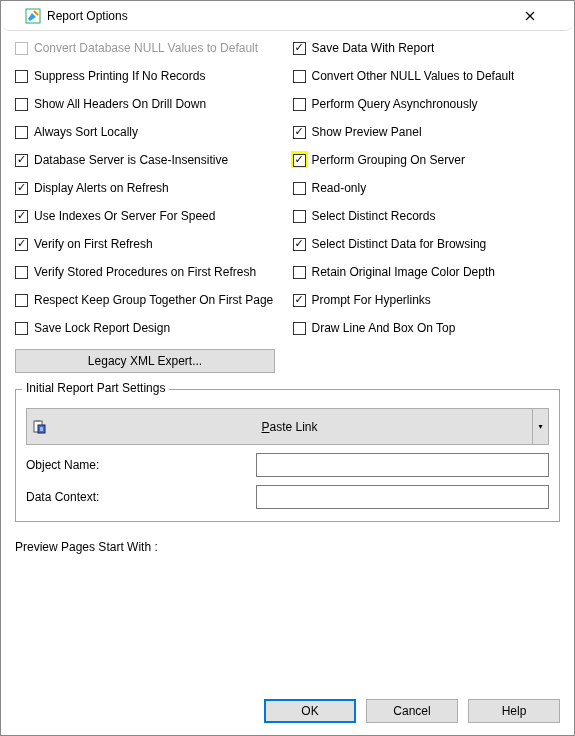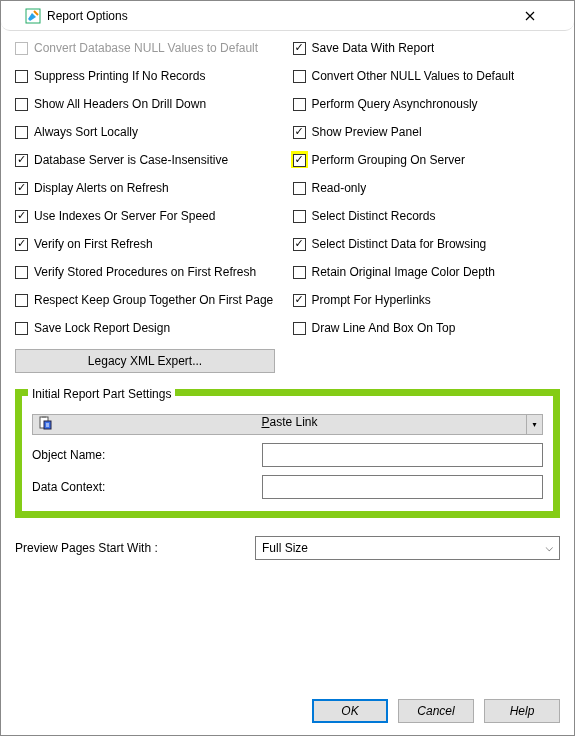--- a/index.html
+++ b/index.html
@@ -101,21 +101,21 @@
     height: 24px;
     border: 1px solid #adadad;
     background: #e1e1e1;
     display: flex;
     align-items: center;
     justify-content: center;
     cursor: pointer;
   }
   .fieldset {
     margin-top: 16px;
-    border: 7px solid #84cc16;
+    border: 1px solid #84cc16;
     padding: 10px 10px 12px 10px;
     position: relative;
   }
   .fieldset-legend {
     position: absolute;
     top: -9px;
     left: 6px;
     background: #fff;
     padding: 0 4px;
   }
@@ -129,25 +129,25 @@
   .form-label { width: 220px; }
   .text-input {
     flex: 1;
     height: 24px;
     border: 1px solid #7a7a7a;
     padding: 2px 4px;
     background: #fff;
   }
   .paste-link-btn {
     flex: 1;
-    height: 21px;
+    height: 37px;
     border: 1px solid #adadad;
     background: #e1e1e1;
     display: flex;
-    align-items: flex-start;
+    align-items: center;
     position: relative;
   }
   .paste-link-icon {
     width: 16px; height: 16px;
     margin-left: 4px;
   }
   .paste-link-text {
     flex: 1;
     text-align: center;
   }
@@ -177,29 +177,28 @@
   }
   .spacer { flex: 1; }
   .button-bar {
     display: flex;
     justify-content: flex-end;
     gap: 10px;
     padding: 12px 14px;
     border-top: 0;
   }
   .dlg-btn {
-    width: 76px;
+    width: 92px;
     height: 24px;
     border: 1px solid #adadad;
     background: #e1e1e1;
     display: flex;
     align-items: center;
     justify-content: center;
     cursor: pointer;
-    font-style: italic;
   }
   .dlg-btn.default {
     border: 2px solid #0078d7;
   }
   .underline-first::first-letter { text-decoration: underline; }
 </style>
 </head>
 <body>
 
 <div class="window">
@@ -341,24 +340,20 @@
       </div>
 
       <div class="form-row">
         <div class="form-label">Data Context:</div>
         <input class="text-input" type="text" value="" style="">
       </div>
     </div>
 
     <div class="preview-row">
       <div style="width:230px">Preview Pages Start With :</div>
-      <div class="select-box">
-        <span>Full Size</span>
-        <span class="select-arrow">⌵</span>
-      </div>
     </div>
 
     <div class="spacer"></div>
   </div>
 
   <div class="button-bar">
     <div class="dlg-btn default">
       <span>OK</span>
     </div>
     <div class="dlg-btn">

